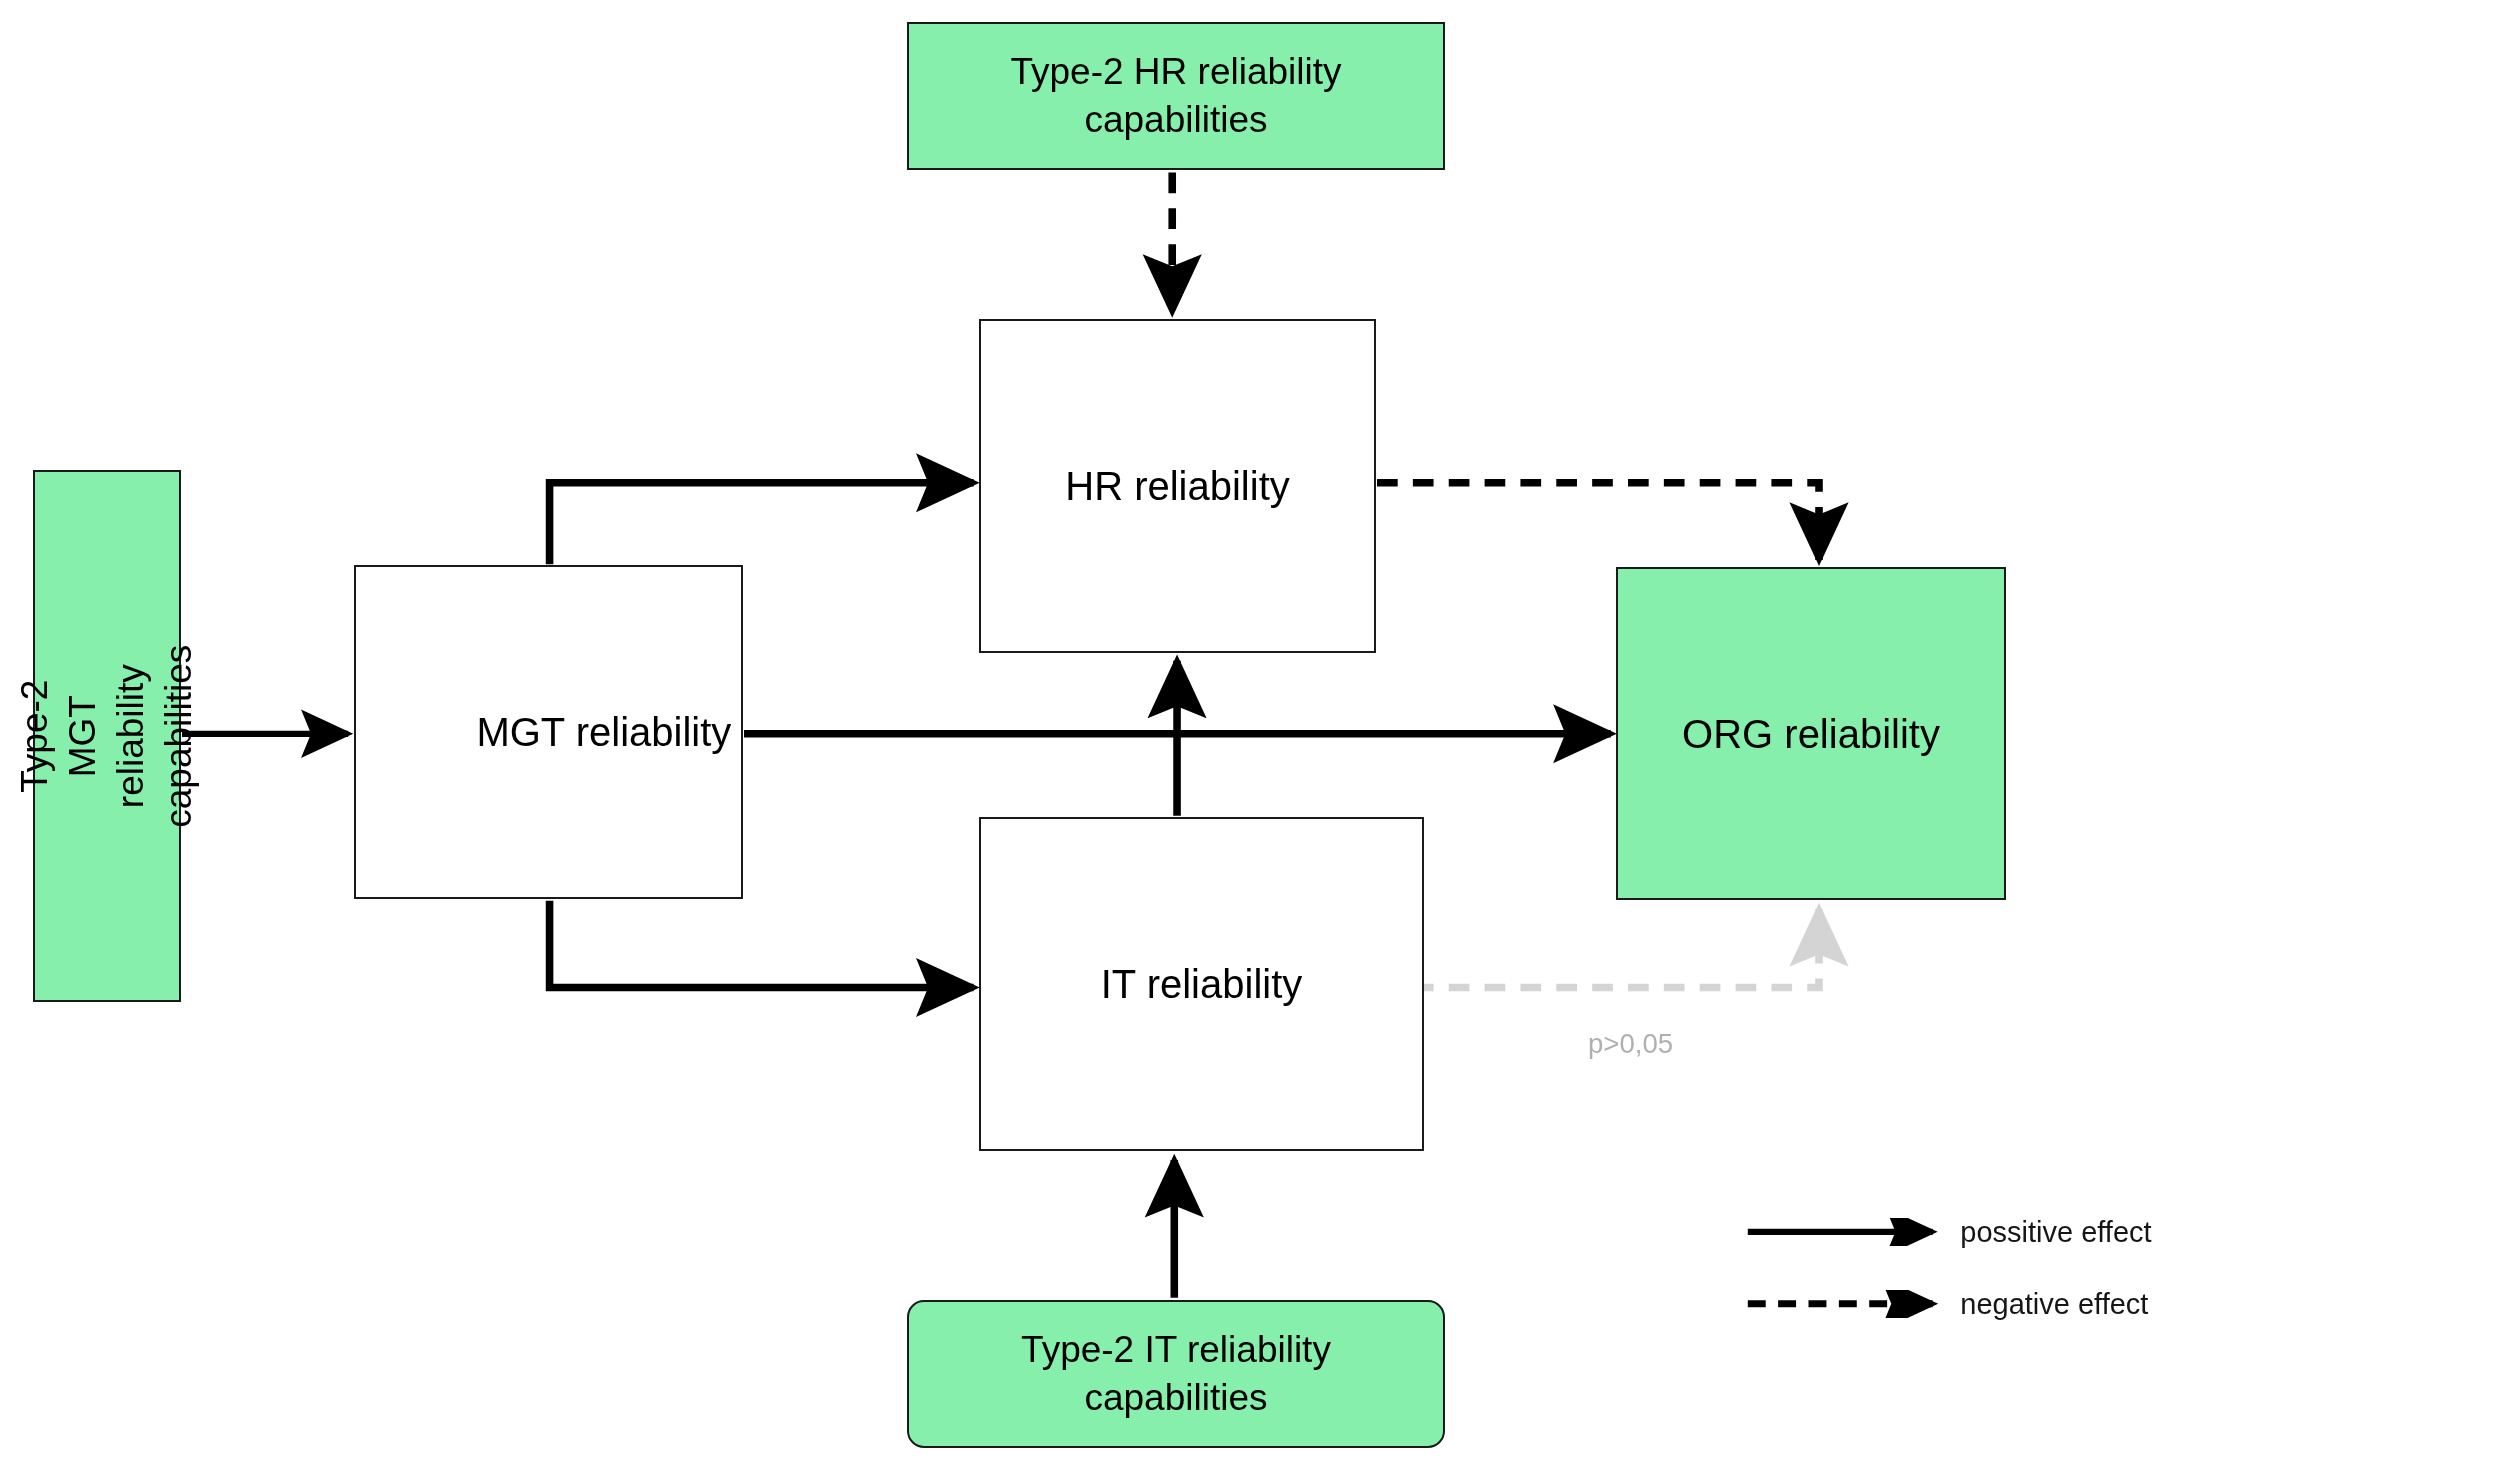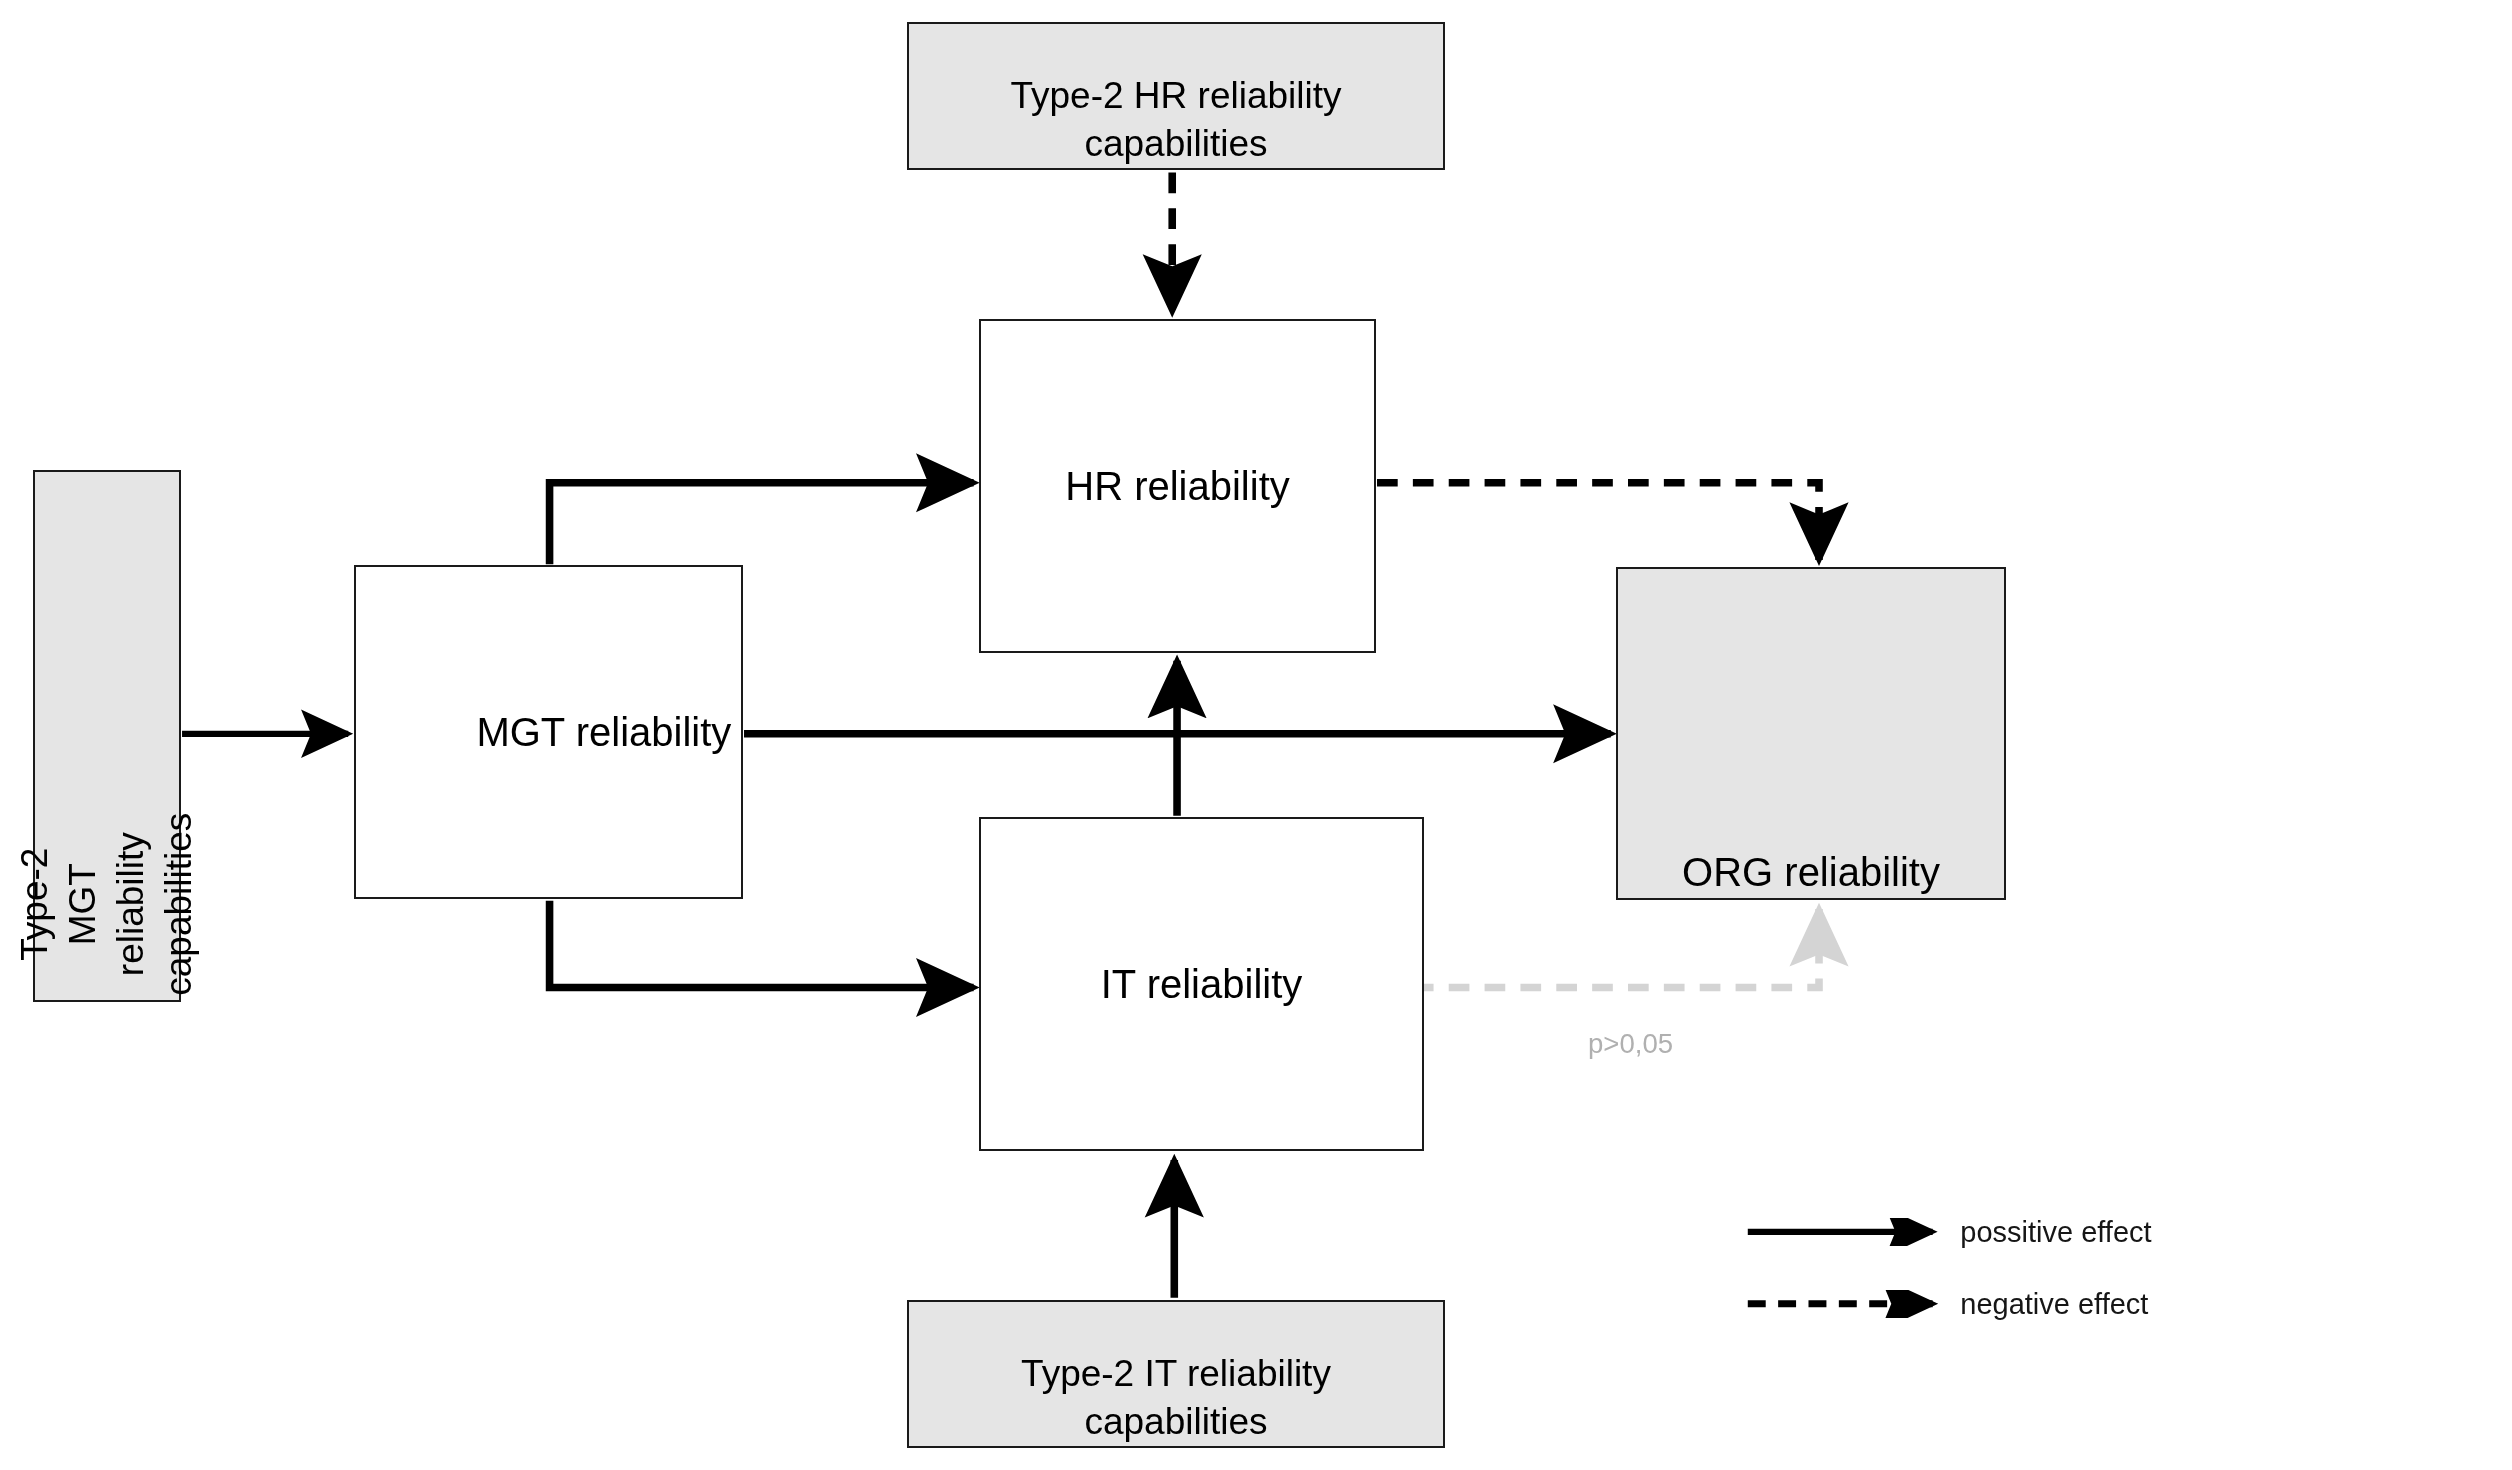--- a/index.html
+++ b/index.html
@@ -32,21 +32,21 @@
     box-sizing: border-box;
     display: flex;
     align-items: center;
     justify-content: center;
     text-align: center;
     color: #000000;
     border: 2.1px solid #1a1a1a;
     line-height: 1.3;
   }
   .node.fill-white  { background: #ffffff; }
-  .node.fill-gray   { background: #e5e5e5; align-items: flex-end; }
+  .node.fill-gray   { background: #86efac; }
   .node .node-label {
     display: block;
     padding: 0 9.7px;
     white-space: pre-line;
   }
   .node.rotated .node-label {
     transform: rotate(-90deg);
     white-space: pre-line;
     width: 483px;
   }
@@ -119,21 +119,21 @@
   <div class="node fill-gray rotated" style="left:33px; top:470px; width:148px; height:532px; font-size:37px;">
     <span class="node-label">Type-2 MGT reliability
 capabilities</span>
   </div>
 
   <div class="node fill-gray" style="left:907px; top:22px; width:538px; height:148px; font-size:37px;">
     <span class="node-label">Type-2 HR reliability
 capabilities</span>
   </div>
 
-  <div class="node fill-gray" style="left:907px; top:1300px; width:538px; height:148px; font-size:37px;">
+  <div class="node fill-gray" style="left:907px; top:1300px; width:538px; height:148px; font-size:37px;border-radius:17px;">
     <span class="node-label">Type-2 IT reliability
 capabilities</span>
   </div>
 
   <div class="node fill-white" style="left:354px; top:565px; width:389px; height:334px; font-size:40px;justify-content:flex-end;">
     <span class="node-label">MGT reliability</span>
   </div>
 
   <div class="node fill-white" style="left:979px; top:319px; width:397px; height:334px; font-size:40px;">
     <span class="node-label">HR reliability</span>

